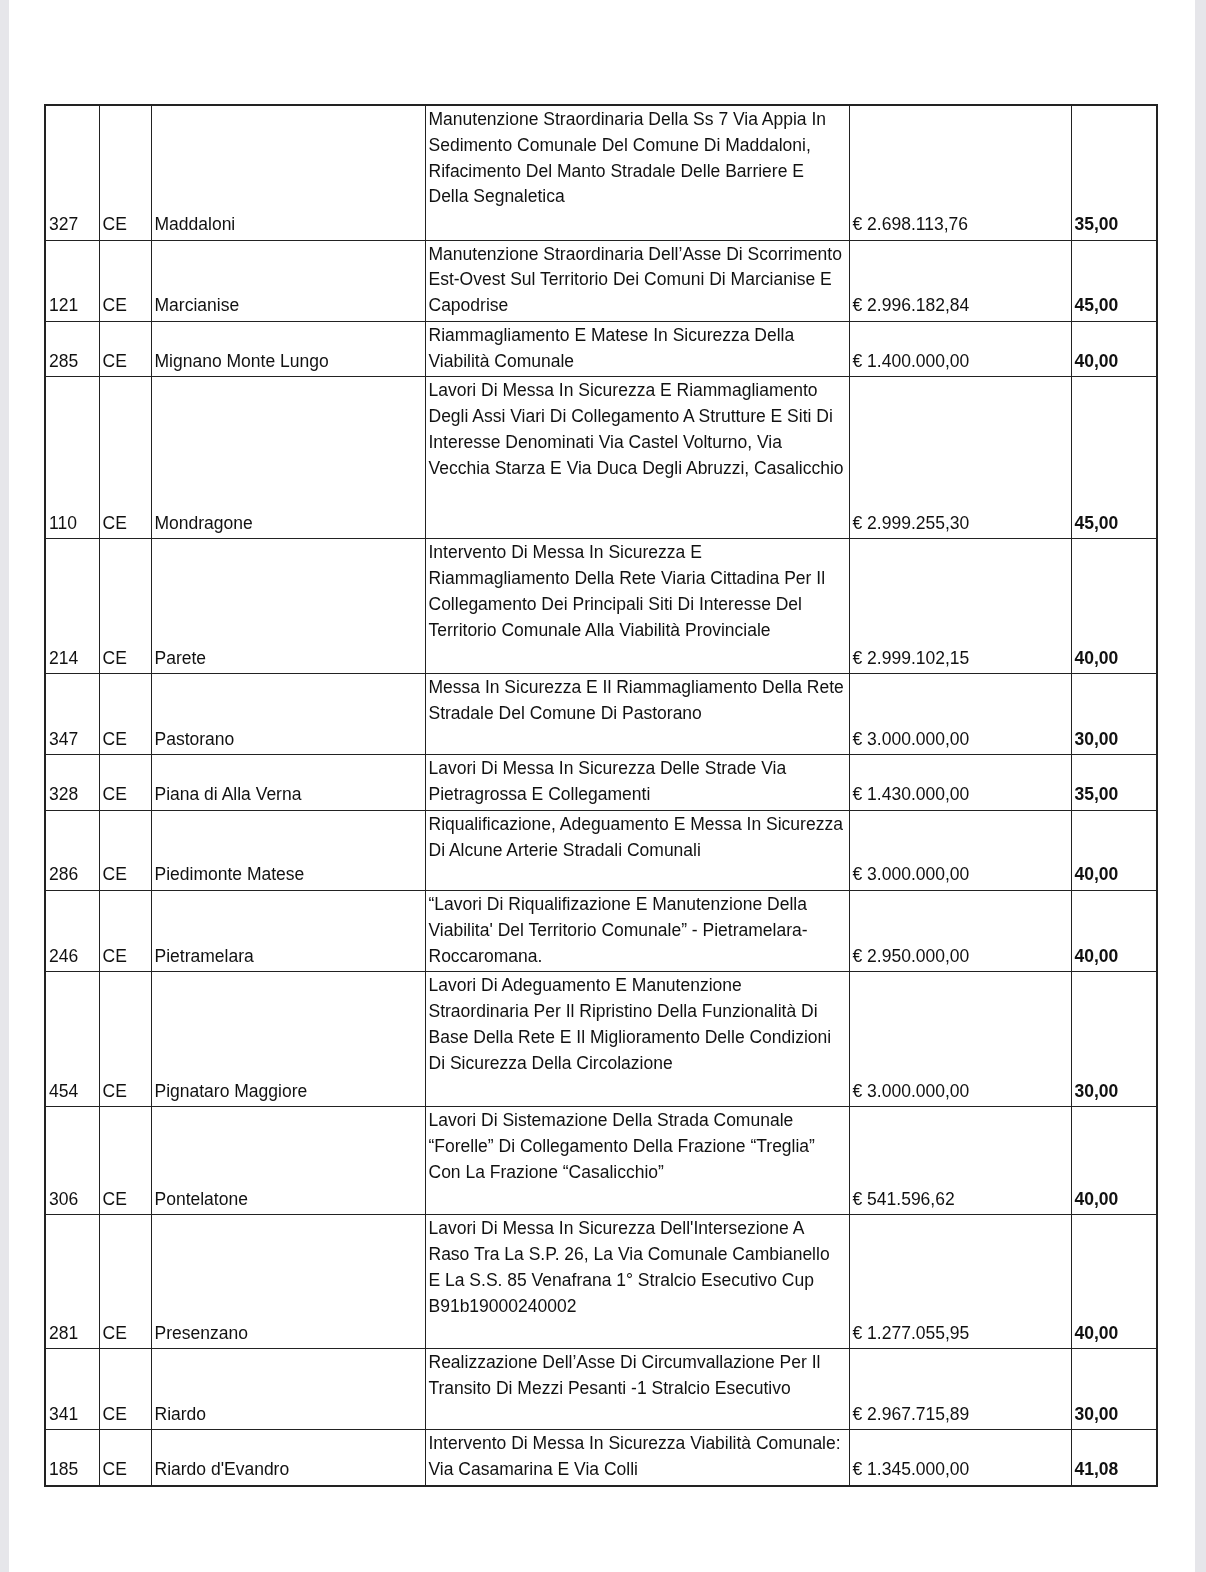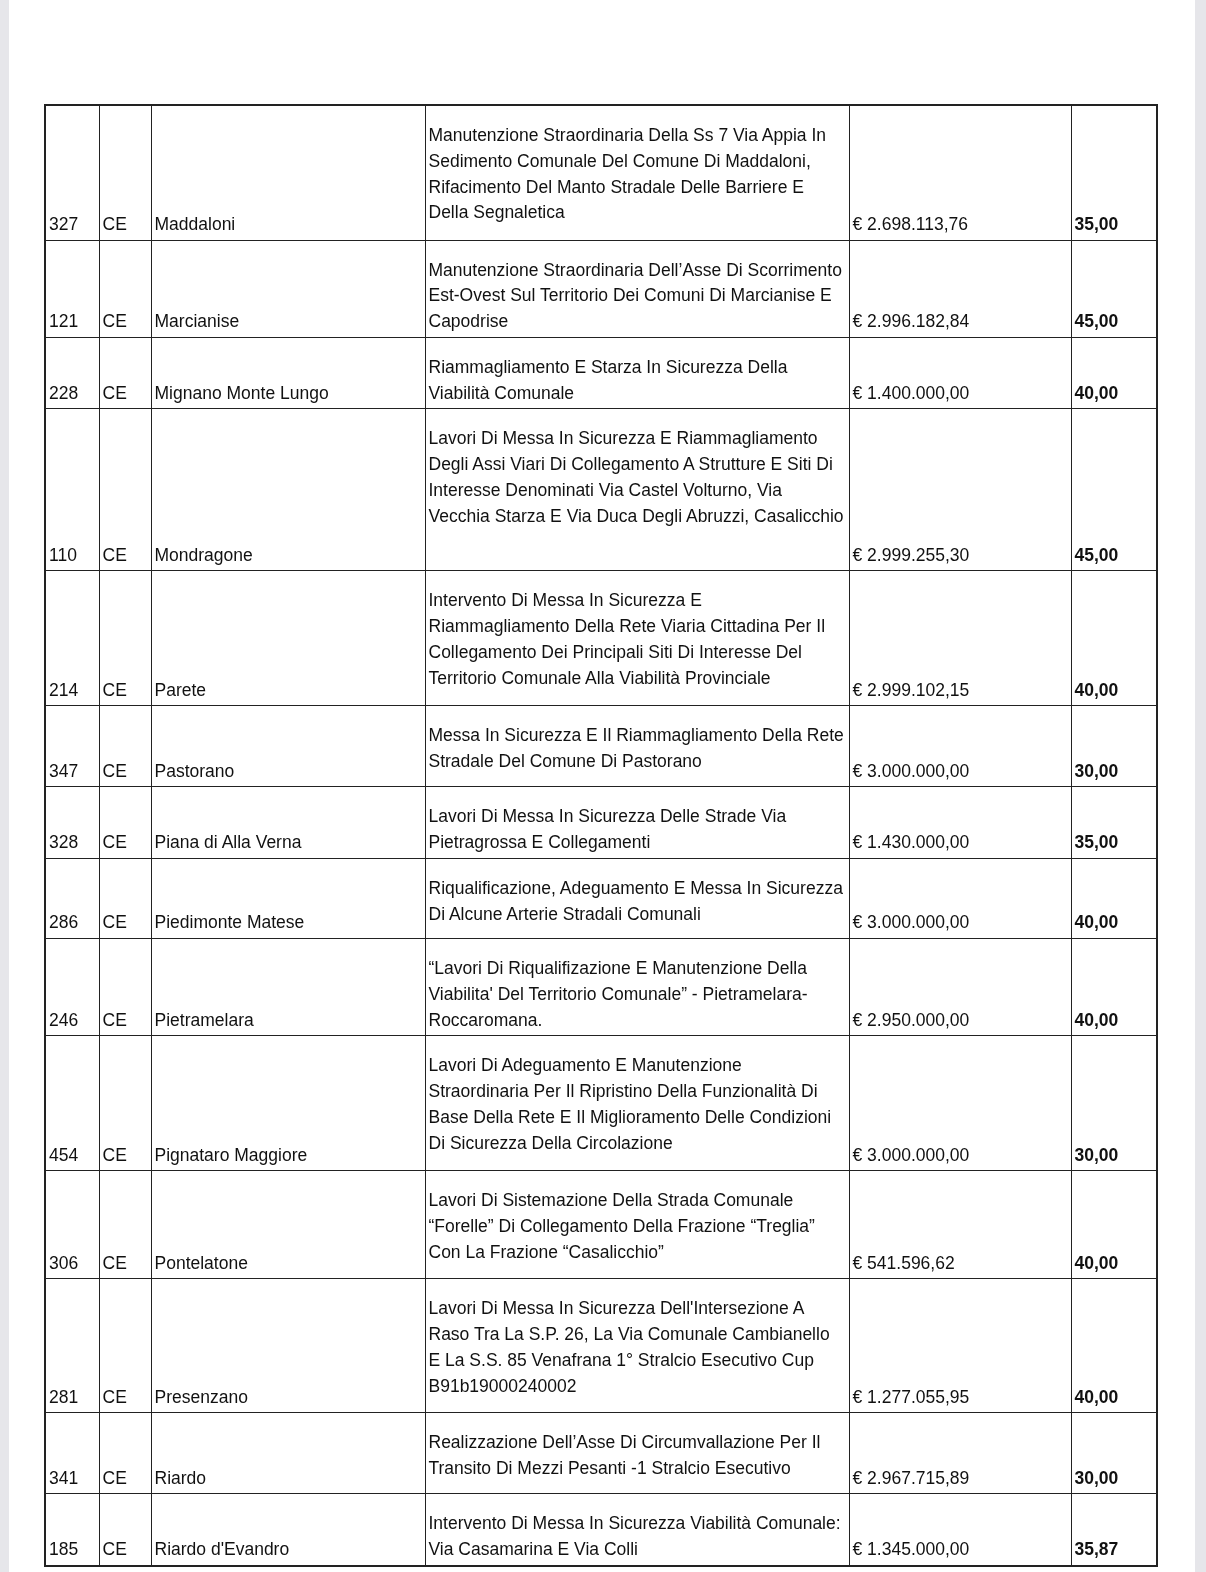--- a/index.html
+++ b/index.html
@@ -37,21 +37,21 @@
       padding: 0 3px 2px 3px;
       vertical-align: bottom;
       font-size: 17.5px;
       line-height: 25.8px;
       white-space: nowrap;
       overflow: hidden;
     }
     table.grid td.desc {
       white-space: normal;
       vertical-align: top;
-      padding-top: 17px;
+      padding-top: 1px;
       position: relative;
     }
     table.grid td.score {
       font-weight: bold;
       margin-top: 24px;
     }
     col.c-id { width: 54px; }
     col.c-prov { width: 52px; }
     col.c-comune { width: 274px; }
     col.c-desc { width: 424px; }
@@ -92,25 +92,25 @@
     <td class="prov">CE</td>
     <td class="comune">Marcianise</td>
     <td class="desc">
             <span class="desc-text">Manutenzione Straordinaria Dell’Asse Di Scorrimento Est-Ovest Sul Territorio Dei Comuni Di Marcianise E Capodrise</span>
           </td>
     <td class="amount">€ 2.996.182,84</td>
     <td class="score">45,00</td>
   </tr>
 
   <tr style="height: 54px;">
-    <td class="id">228</td>
+    <td class="id">285</td>
     <td class="prov">CE</td>
     <td class="comune">Mignano Monte Lungo</td>
     <td class="desc">
-            <span class="desc-text">Riammagliamento E Starza In Sicurezza Della Viabilità Comunale</span>
+            <span class="desc-text">Riammagliamento E Matese In Sicurezza Della Viabilità Comunale</span>
           </td>
     <td class="amount">€ 1.400.000,00</td>
     <td class="score">40,00</td>
   </tr>
 
   <tr style="height: 162px;">
     <td class="id">110</td>
     <td class="prov">CE</td>
     <td class="comune">Mondragone</td>
     <td class="desc">
@@ -220,17 +220,17 @@
   </tr>
 
   <tr style="height: 54px;">
     <td class="id">185</td>
     <td class="prov">CE</td>
     <td class="comune">Riardo d'Evandro</td>
     <td class="desc">
             <span class="desc-text">Intervento Di Messa In Sicurezza Viabilità Comunale: Via Casamarina E Via Colli</span>
           </td>
     <td class="amount">€ 1.345.000,00</td>
-    <td class="score">35,87</td>
+    <td class="score">41,08</td>
   </tr>
 </tbody>
   </table>
 </div>
 
 </body></html>

